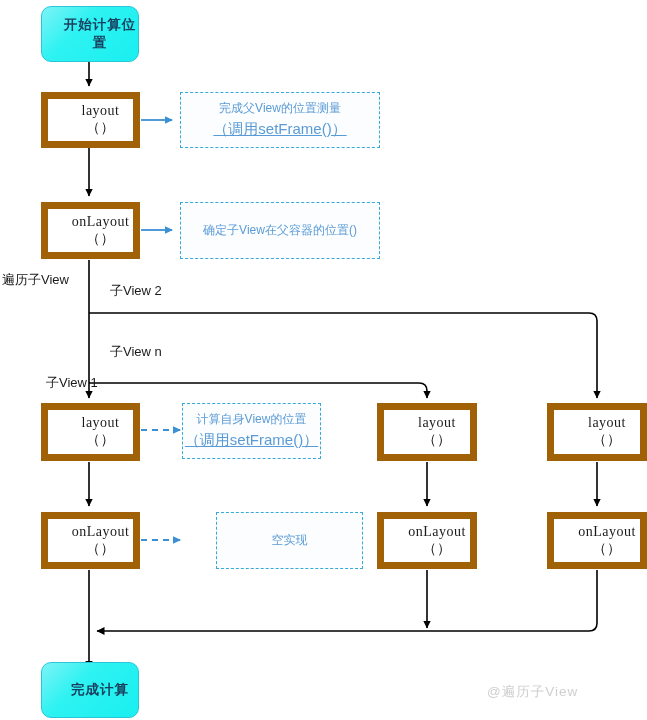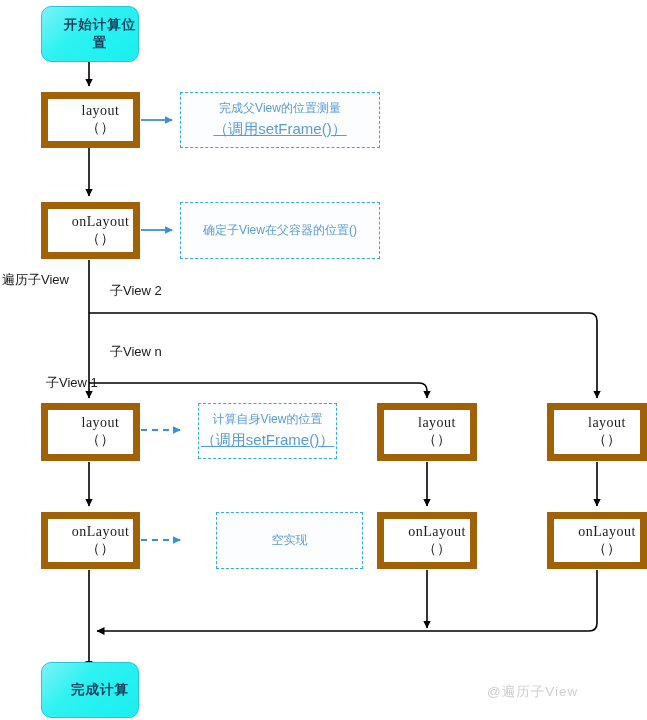--- a/index.html
+++ b/index.html
@@ -147,21 +147,21 @@
 
   <div class="node note" style="left:180px; top:92px; width:200px; height:56px;">
     <span>完成父View的位置测量</span>
     <span class="line2">（调用setFrame()）</span>
   </div>
 
   <div class="node note" style="left:180px; top:202px; width:200px; height:57px;align-items:center;">
     <span>确定子View在父容器的位置()</span>
   </div>
 
-  <div class="node note" style="left:198px; top:403px; width:139px; height:56px;">
+  <div class="node note" style="left:182px; top:403px; width:139px; height:56px;">
     <span>计算自身View的位置</span>
     <span class="line2">（调用setFrame()）</span>
   </div>
 
   <div class="node note" style="left:182px; top:512px; width:147px; height:57px;margin-left:34px;">
     <span>空实现</span>
   </div>
 
   <div class="edge-label" style="left:2px; top:271px;">遍历子View</div>
 

